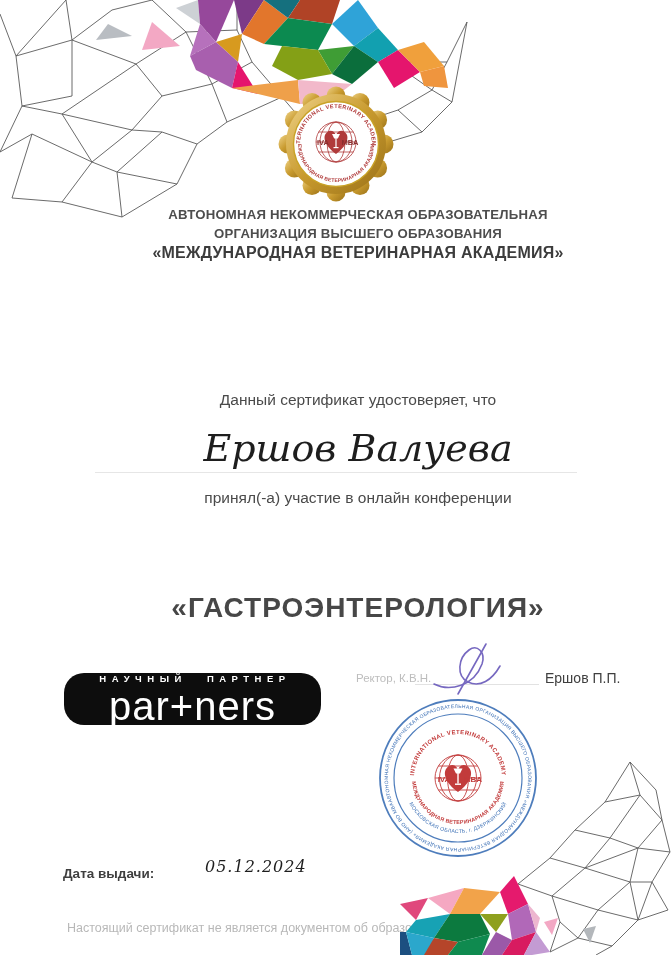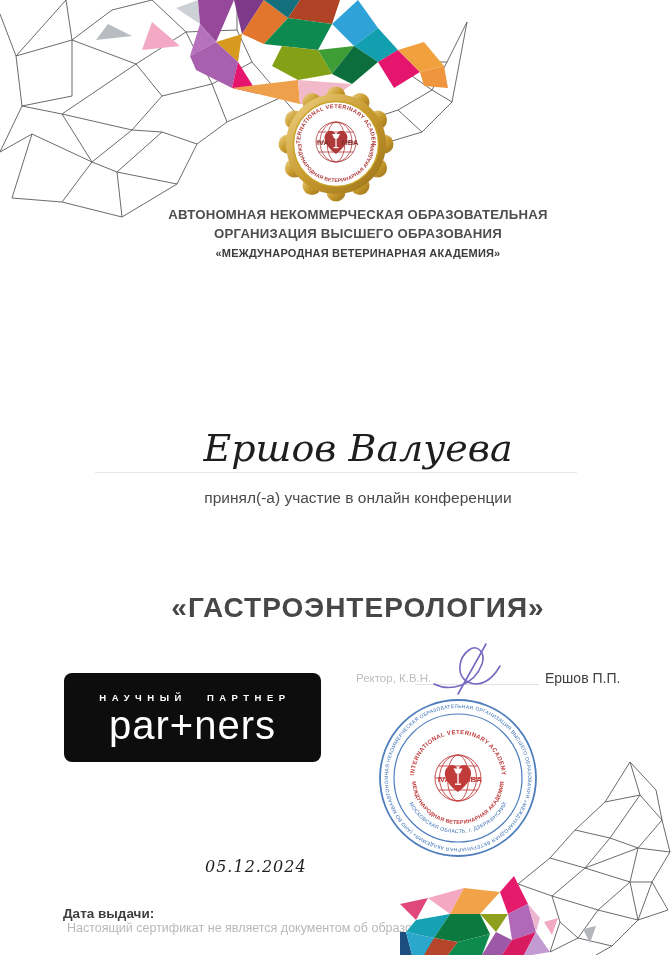--- a/index.html
+++ b/index.html
@@ -1,35 +1,35 @@
 <!DOCTYPE html>
 <html><head>
 <meta charset="utf-8">
 <style>
   html,body{margin:0;padding:0;background:#fff;}
   .page{position:relative;width:672px;height:955px;background:#ffffff;overflow:hidden;
         font-family:"Liberation Sans",sans-serif;box-shadow:0 0 0 1px #ededed;}
   .abs{position:absolute;}
   .center{position:absolute;left:0;right:0;text-align:center;padding-left:44px;}
   .org-block{top:206px;font-size:13.2px;line-height:18.5px;color:#4d4d4d;font-weight:600;letter-spacing:.2px;}
-  .org-bold{font-weight:800;color:#3c3c3c;font-size:11px;margin-top:1px;}
+  .org-bold{font-weight:800;color:#3c3c3c;font-size:16px;margin-top:1px;}
   .cert-title{top:288px;font-size:54px;font-weight:800;letter-spacing:2px;color:#a558a5;}
   .certify-line{top:391px;font-size:15.5px;color:#4a4a4a;}
   .recipient{top:426px;font-size:38px;color:#1e1e1e;font-family:"DejaVu Serif",serif;font-style:italic;}
   .name-underline{top:472px;left:95px;width:482px;height:0;border-top:1px solid #e6e6e6;}
   .participation{top:489px;font-size:15.5px;color:#4a4a4a;}
   .event-name{top:556px;font-size:28px;font-weight:800;color:#474747;letter-spacing:1px;margin-top:36px;}
-  .partner-box{left:64px;top:673px;width:257px;height:89px;background:#0d0d0d;border-radius:8px;
+  .partner-box{left:64px;top:673px;width:257px;height:52px;background:#0d0d0d;border-radius:20px;
                display:flex;flex-direction:column;align-items:center;justify-content:center;}
   .partner-tagline{color:#fff;font-size:9.5px;font-weight:700;letter-spacing:5.5px;word-spacing:12px;margin-bottom:3px;padding-left:5px;}
   .partner-logo{color:#fff;font-size:40px;font-weight:400;letter-spacing:1px;line-height:38px;}
   .sig-role{left:356px;top:672px;font-size:11.5px;color:#bdbdbd;}
   .sig-line{left:415px;top:684px;width:124px;height:0;border-top:1px solid #e2e2e2;}
   .sig-name{left:545px;top:670px;font-size:14px;font-weight:400;color:#3f3f3f;}
-  .date-label{left:63px;top:866px;font-size:13.5px;font-weight:700;color:#3f3f3f;margin-top:40px;}
+  .date-label{left:63px;top:866px;font-size:13.5px;font-weight:700;color:#3f3f3f;}
   .date-value{left:205px;top:857px;font-size:16px;color:#1e1e1e;font-family:"DejaVu Serif",serif;font-style:italic;letter-spacing:1px;}
   .footer-note{left:67px;top:921px;font-size:12.5px;color:#b8b8b8;}
 </style>
 </head>
 <body>
 
 <div class="page">
 
   <svg class="abs" style="left:0;top:0" width="470" height="220" viewBox="0 0 470 220">
     <g stroke="#3d3d3d" stroke-width="0.9" fill="none" opacity="0.85">
@@ -133,20 +133,21 @@
     <text x="88" y="63" font-size="7.5" font-weight="bold" fill="#8a2f2f" text-anchor="middle">MBA</text>
   </svg>
 
   <div class="center org-block">
     <div>АВТОНОМНАЯ НЕКОММЕРЧЕСКАЯ ОБРАЗОВАТЕЛЬНАЯ</div>
     <div>ОРГАНИЗАЦИЯ ВЫСШЕГО ОБРАЗОВАНИЯ</div>
     <div class="org-bold">«МЕЖДУНАРОДНАЯ ВЕТЕРИНАРНАЯ АКАДЕМИЯ»</div>
   </div>
 
 
+  <div class="center certify-line">Данный сертификат удостоверяет, что</div>
 
   <div class="center recipient">Ершов Валуева</div>
   <div class="abs name-underline"></div>
 
   <div class="center participation">принял(-а) участие в онлайн конференции</div>
 
   <div class="center event-name">«ГАСТРОЭНТЕРОЛОГИЯ»</div>
 
   <div class="abs partner-box">
     <div class="partner-tagline">НАУЧНЫЙ ПАРТНЕР</div>

